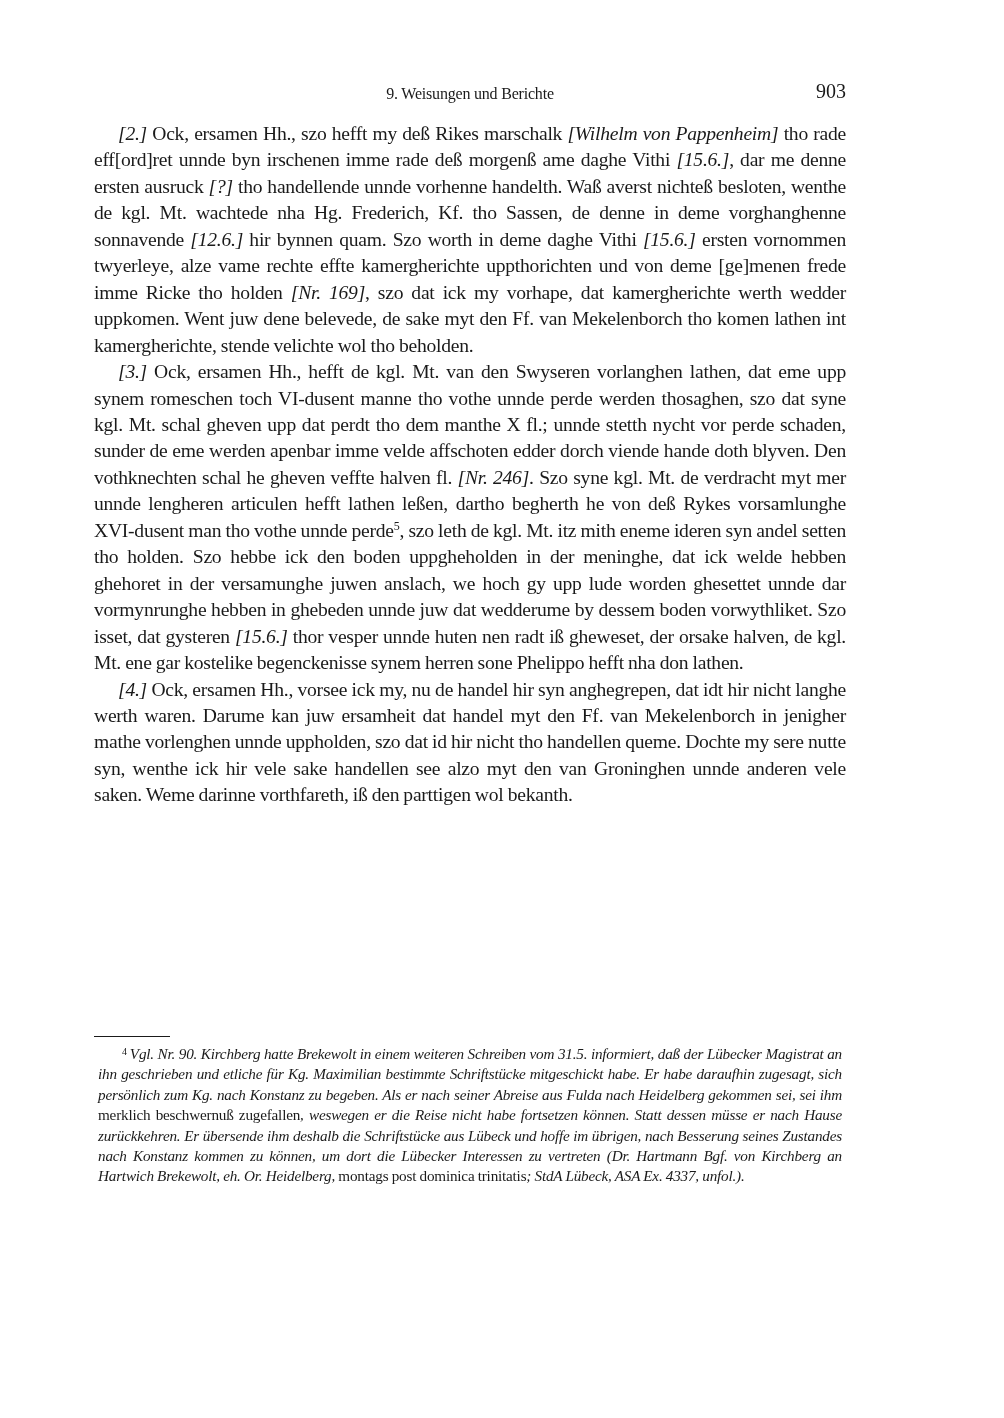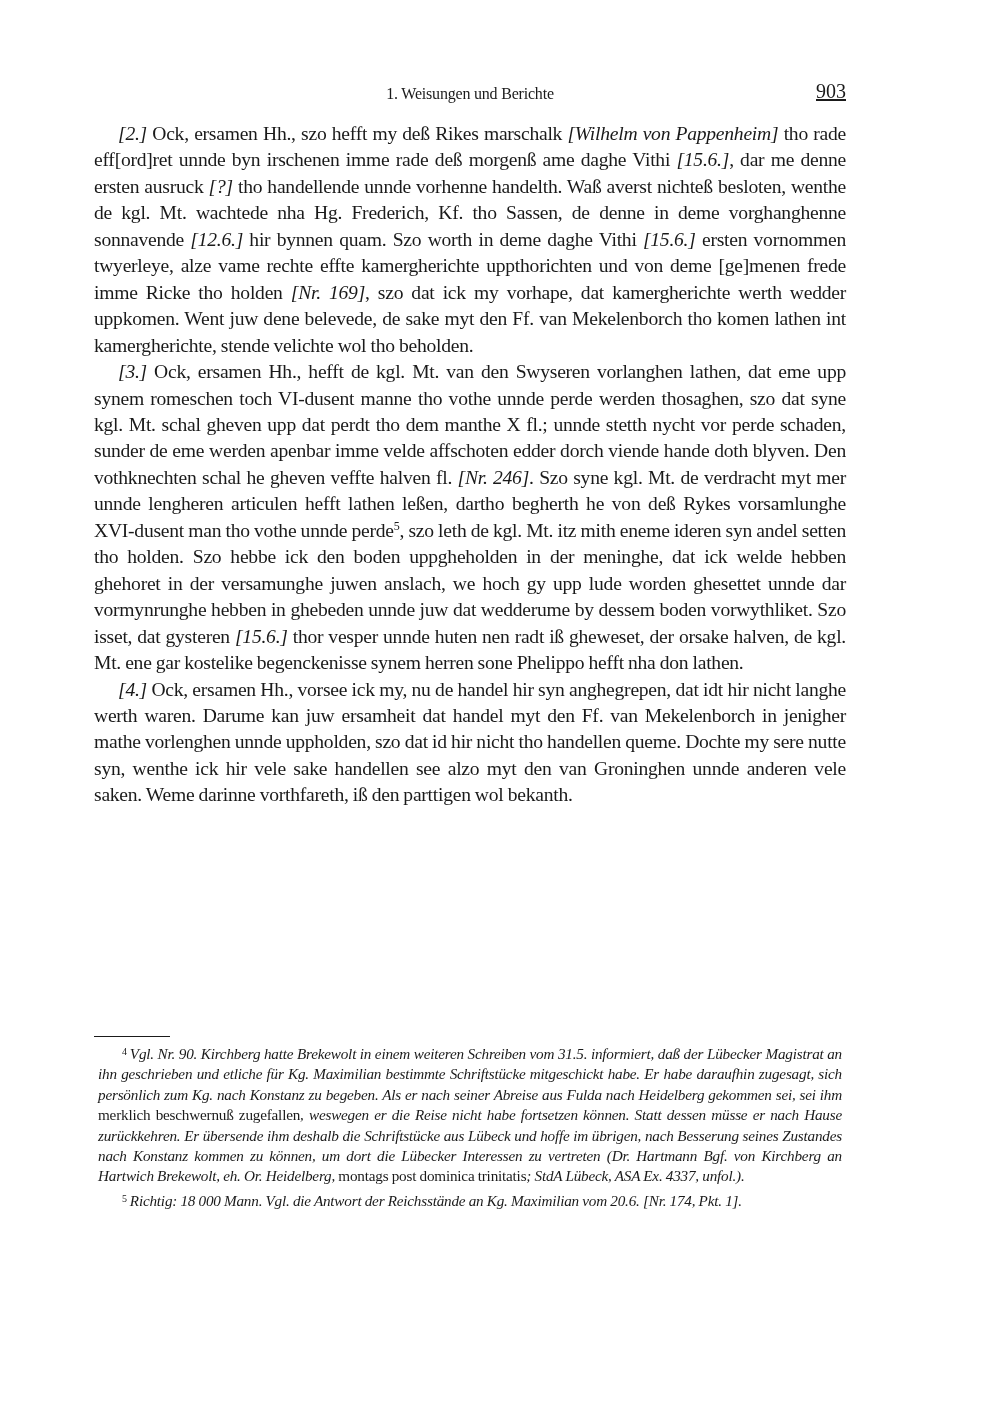--- a/index.html
+++ b/index.html
@@ -35,21 +35,20 @@
       text-align: center;
       top: 5px;
       font-size: 16px;
       letter-spacing: -0.2px;
     }
     .page-number {
       position: absolute;
       right: 0;
       top: 0;
       font-size: 20px;
-      text-decoration: underline;
     }
     .body-text {
       position: absolute;
       top: 121px;
       left: 0;
       width: 752px;
       font-size: 19.6px;
       line-height: 26.45px;
       text-align: justify;
       letter-spacing: -0.25px;
@@ -97,30 +96,29 @@
       font-style: normal;
       margin-right: 3px;
     }
   </style>
 </head>
 <body>
 
 <div class="page">
 
   <div class="running-head">
-    <div class="running-title">1. Weisungen und Berichte</div>
+    <div class="running-title">9. Weisungen und Berichte</div>
     <div class="page-number">903</div>
   </div>
 
   <div class="body-text">
     <p><span class="it">[2.]</span><span class=""> Ock, ersamen Hh., szo hefft my deß Rikes marschalk </span><span class="it">[Wilhelm von Pappenheim]</span><span class=""> tho rade eff[ord]ret unnde byn irschenen imme rade deß morgenß ame daghe Vithi </span><span class="it">[15.6.]</span><span class="">, dar me denne ersten ausruck </span><span class="it">[?]</span><span class=""> tho handellende unnde vorhenne handelth. Waß averst nichteß besloten, wenthe de kgl. Mt. wachtede nha Hg. Frederich, Kf. tho Sassen, de denne in deme vorghanghenne sonnavende </span><span class="it">[12.6.]</span><span class=""> hir bynnen quam. Szo worth in deme daghe Vithi </span><span class="it">[15.6.]</span><span class=""> ersten vornommen twyerleye, alze vame rechte effte kamergherichte uppthorichten und von deme [ge]menen frede imme Ricke tho holden </span><span class="it">[Nr. 169]</span><span class="">, szo dat ick my vorhape, dat kamergherichte werth wedder uppkomen. Went juw dene belevede, de sake myt den Ff. van Mekelenborch tho komen lathen int kamergherichte, stende velichte wol tho beholden.</span></p>
     <p><span class="it">[3.]</span><span class=""> Ock, ersamen Hh., hefft de kgl. Mt. van den Swyseren vorlanghen lathen, dat eme upp synem romeschen toch VI-dusent manne tho vothe unnde perde werden thosaghen, szo dat syne kgl. Mt. schal gheven upp dat perdt tho dem manthe X fl.; unnde stetth nycht vor perde schaden, sunder de eme werden apenbar imme velde affschoten edder dorch viende hande doth blyven. Den vothknechten schal he gheven veffte halven fl. </span><span class="it">[Nr. 246]</span><span class="">. Szo syne kgl. Mt. de verdracht myt mer unnde lengheren articulen hefft lathen leßen, dartho begherth he von deß Rykes vorsamlunghe XVI-dusent man tho vothe unnde perde</span><sup>5</sup><span class="">, szo leth de kgl. Mt. itz mith eneme ideren syn andel setten tho holden. Szo hebbe ick den boden uppgheholden in der meninghe, dat ick welde hebben ghehoret in der versamunghe juwen anslach, we hoch gy upp lude worden ghesettet unnde dar vormynrunghe hebben in ghebeden unnde juw dat wedderume by dessem boden vorwythliket. Szo isset, dat gysteren </span><span class="it">[15.6.]</span><span class=""> thor vesper unnde huten nen radt iß gheweset, der orsake halven, de kgl. Mt. ene gar kostelike begenckenisse synem herren sone Phelippo hefft nha don lathen.</span></p>
     <p><span class="it">[4.]</span><span class=""> Ock, ersamen Hh., vorsee ick my, nu de handel hir syn anghegrepen, dat idt hir nicht langhe werth waren. Darume kan juw ersamheit dat handel myt den Ff. van Mekelenborch in jenigher mathe vorlenghen unnde uppholden, szo dat id hir nicht tho handellen queme. Dochte my sere nutte syn, wenthe ick hir vele sake handellen see alzo myt den van Groninghen unnde anderen vele saken. Weme darinne vorthfareth, iß den parttigen wol bekanth.</span></p>
   </div>
 
   <div class="footnote-rule"></div>
 
   <div class="footnotes">
     <p><span class="fn-mark">4</span><span class="it">Vgl. Nr. 90. Kirchberg hatte Brekewolt in einem weiteren Schreiben vom 31.5. informiert, daß der Lübecker Magistrat an ihn geschrieben und etliche für Kg. Maximilian bestimmte Schriftstücke mitgeschickt habe. Er habe daraufhin zugesagt, sich persönlich zum Kg. nach Konstanz zu begeben. Als er nach seiner Abreise aus Fulda nach Heidelberg gekommen sei, sei ihm </span><span class="rm">merklich beschwernuß zugefallen</span><span class="it">, weswegen er die Reise nicht habe fortsetzen können. Statt dessen müsse er nach Hause zurückkehren. Er übersende ihm deshalb die Schriftstücke aus Lübeck und hoffe im übrigen, nach Besserung seines Zustandes nach Konstanz kommen zu können, um dort die Lübecker Interessen zu vertreten (Dr. Hartmann Bgf. von Kirchberg an Hartwich Brekewolt, eh. Or. Heidelberg, </span><span class="rm">montags post dominica trinitatis</span><span class="it">; StdA Lübeck, ASA Ex. 4337, unfol.).</span></p>
-    <p><span class="fn-mark">5</span><span class="it">Richtig: 18 000 Mann. Vgl. die Antwort der Reichsstände an Kg. Maximilian vom 20.6. [Nr. 174, Pkt. 1].</span></p>
   </div>
 
 </div>
 
 </body></html>

